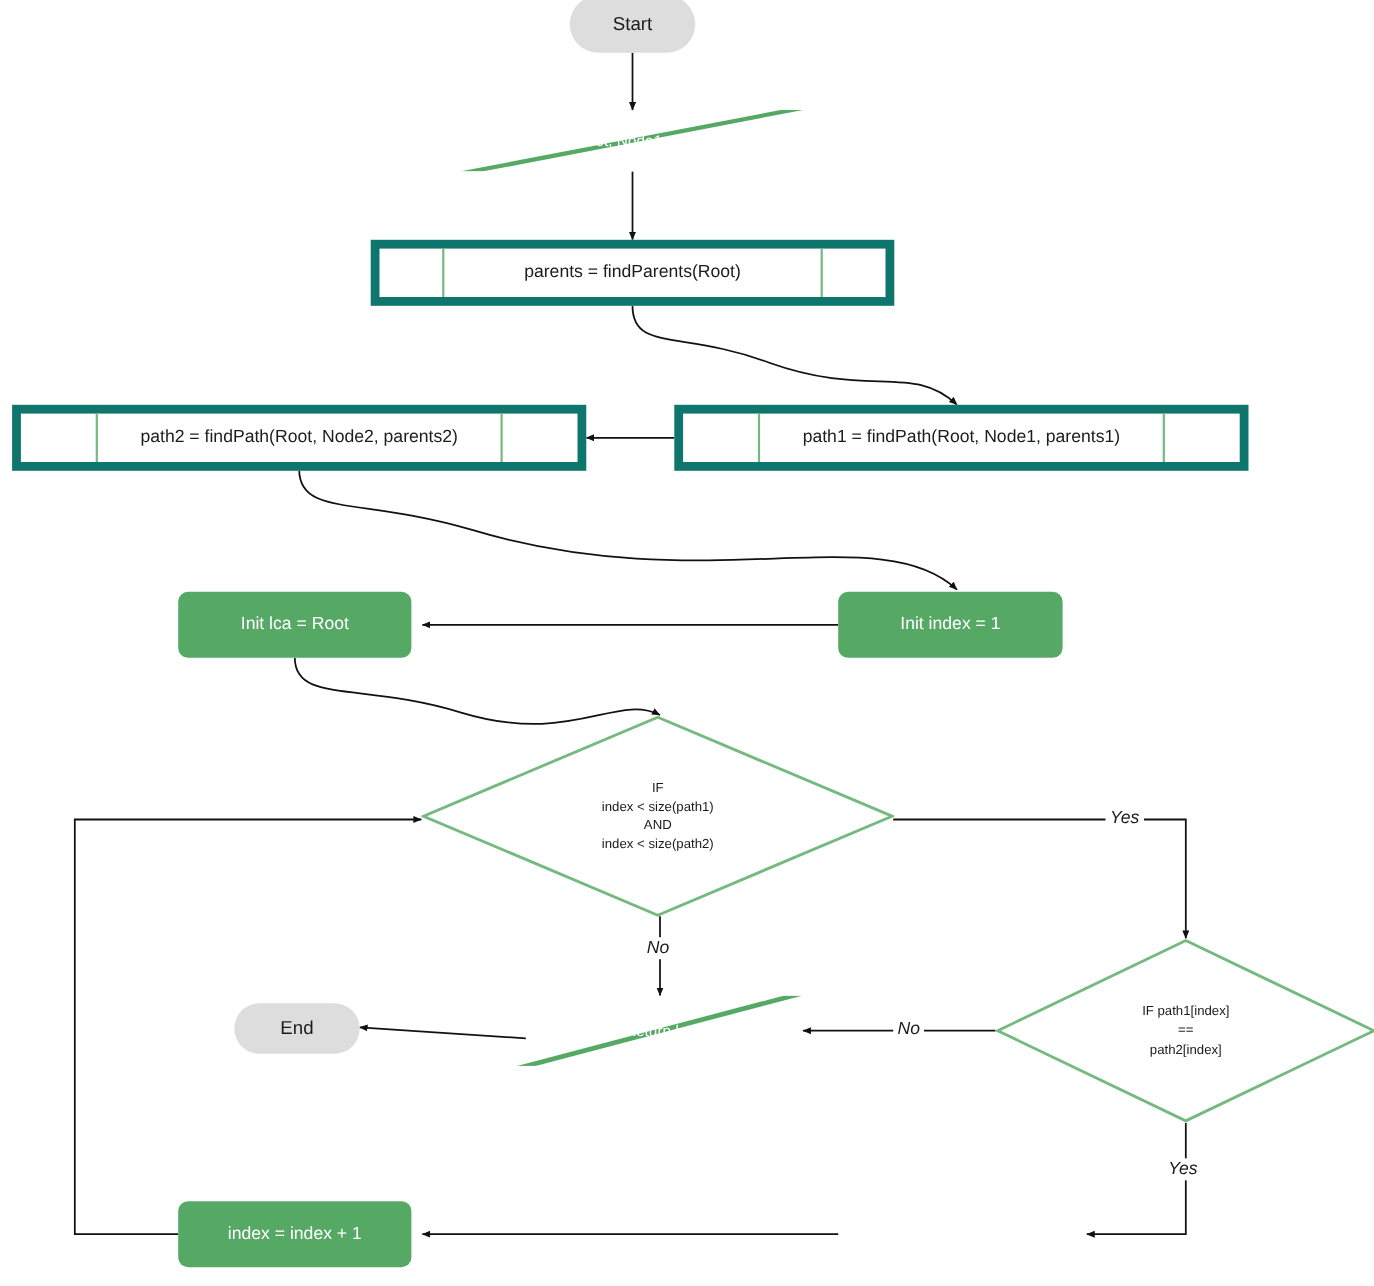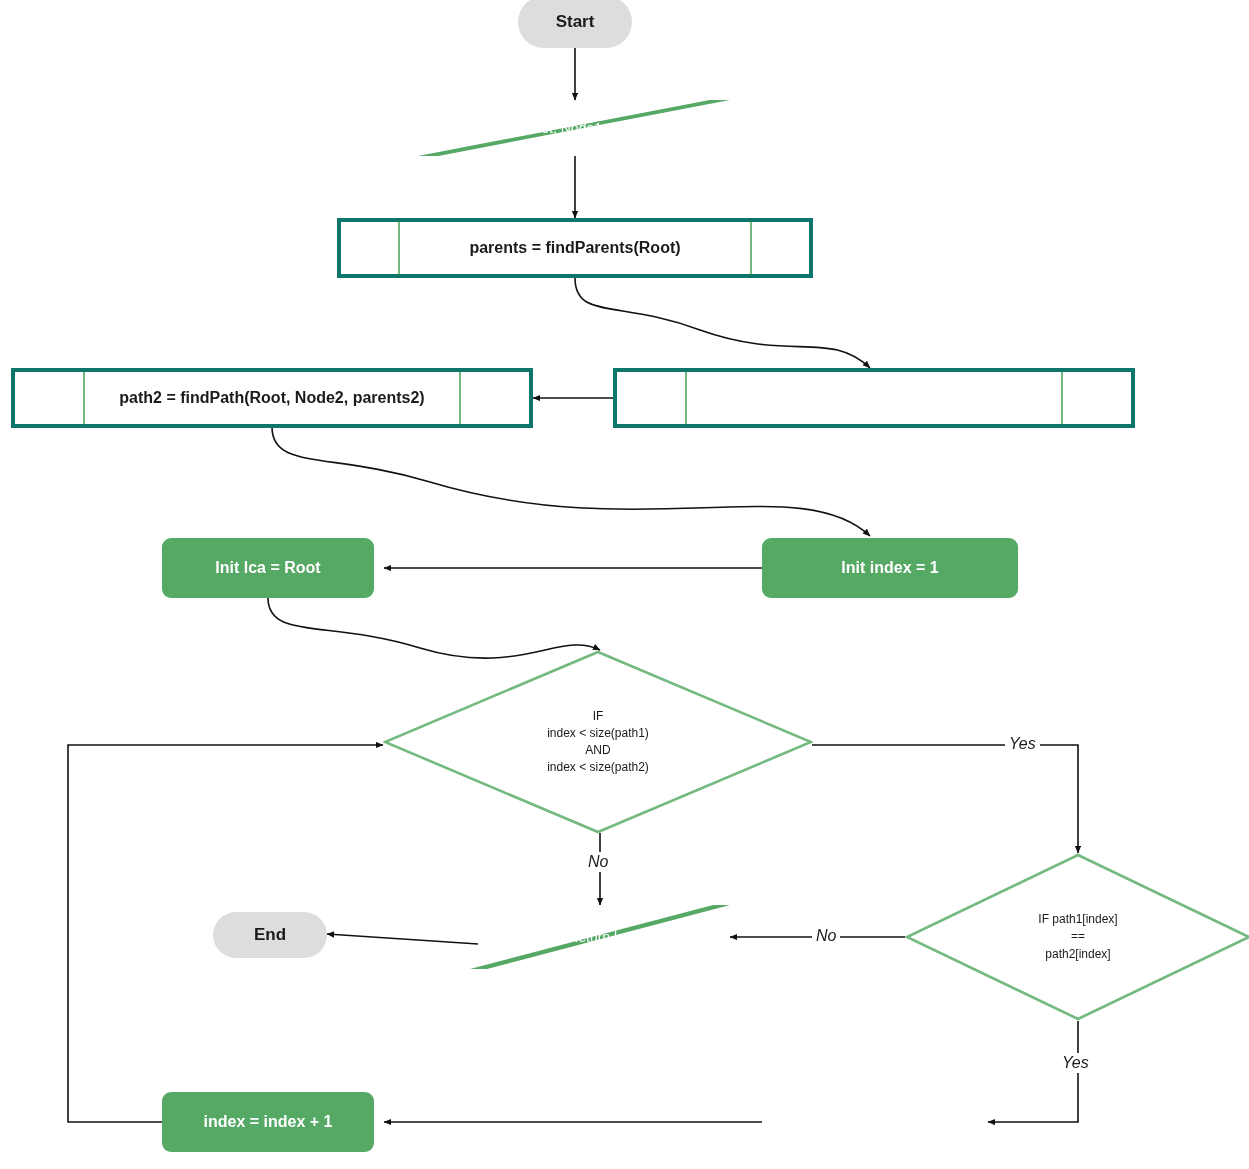--- a/index.html
+++ b/index.html
@@ -31,21 +31,20 @@
     box-sizing: border-box;
     display: flex;
     align-items: center;
     justify-content: center;
     text-align: center;
     line-height: 1.28;
   }
   .node .lbl {
     display: block;
     white-space: pre-line;
-    font-weight: bold;
   }
 
   
   .terminator {
     background: #dddddd;
     color: #1b1b1b;
     border-radius: 26px;
     font-size: 17px;
   }
 
@@ -77,21 +76,21 @@
     background: #56a865;
     color: #ffffff;
     border-radius: 9px;
     font-size: 16px;
     justify-content: center;
   }
 
   
   .subroutine {
     background: #ffffff;
-    border: 4px solid #0f766e;
+    border: 8px solid #0f766e;
     color: #1b1b1b;
     font-size: 16px;
     justify-content: center;
   }
   .subroutine .bar {
     position: absolute;
     top: 0;
     width: 2px;
     height: 100%;
     background: #74b97f;
@@ -188,27 +187,28 @@
 
   <div class="node subroutine" style="left:11px; top:368px; width:522px; height:60px;">
     <div class="bar" style="left:68px;"></div>
     <div class="bar" style="right:68px;"></div>
     <span class="lbl">path2 = findPath(Root, Node2, parents2)</span>
   </div>
 
   <div class="node subroutine" style="left:613px; top:368px; width:522px; height:60px;">
     <div class="bar" style="left:68px;"></div>
     <div class="bar" style="right:68px;"></div>
+    <span class="lbl">path1 = findPath(Root, Node1, parents1)</span>
   </div>
 
   <div class="node process" style="left:162px; top:538px; width:212px; height:60px;">
     <span class="lbl">Init lca = Root</span>
   </div>
 
-  <div class="node process" style="left:762px; top:538px; width:256px; height:60px;">
+  <div class="node process" style="left:762px; top:538px; width:204px; height:60px;">
     <span class="lbl">Init index = 1</span>
   </div>
 
   <div class="decision" style="left:383px; top:650px; width:430px; height:184px;">
     <svg width="430" height="184">
       <polygon points="215,2 428,92 215,182 2,92" fill="#ffffff" stroke="#74b97f" stroke-width="2.6"></polygon>
     </svg>
     <div class="dtext">IF
 index &lt; size(path1)
 AND

